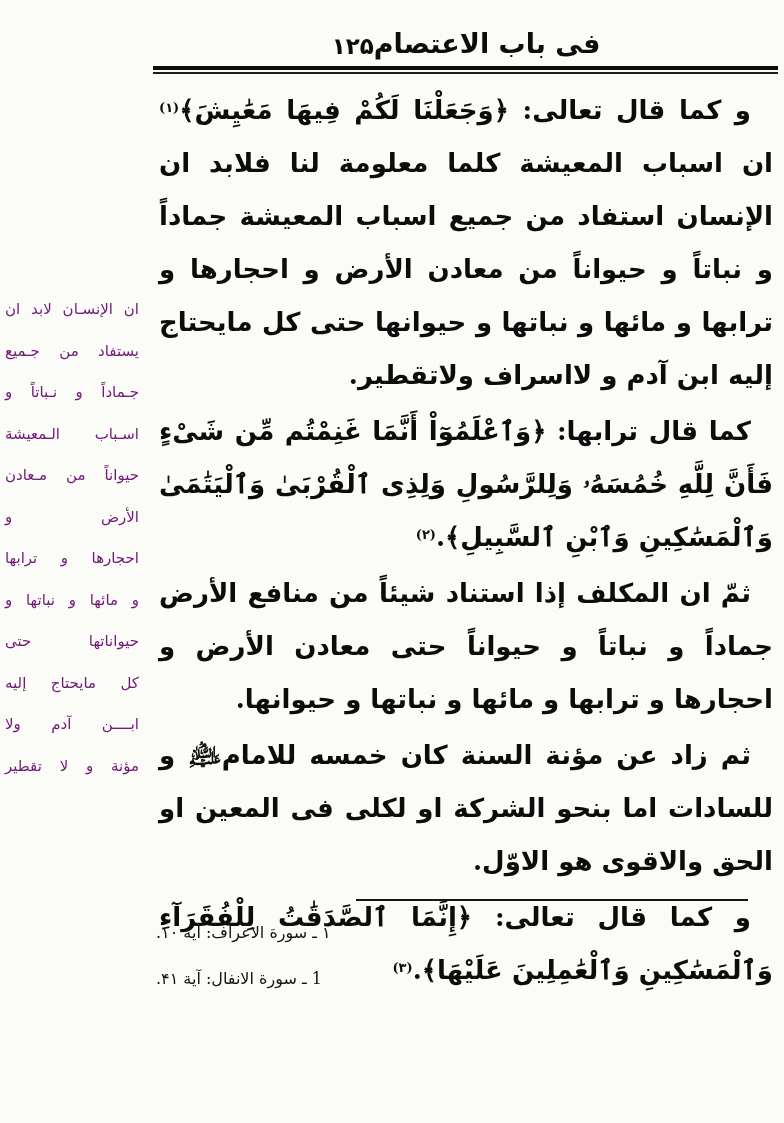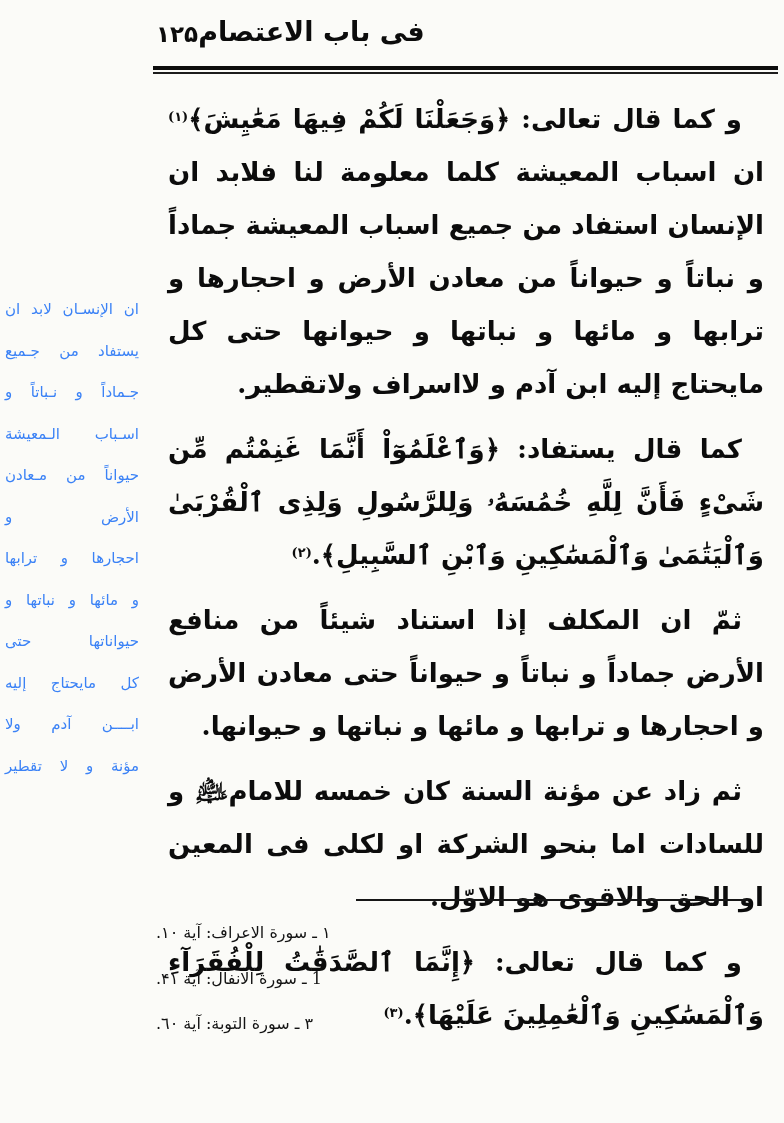--- a/index.html
+++ b/index.html
@@ -8,48 +8,48 @@
     background: #fbfbf8;
     font-family: "DejaVu Serif", "DejaVu Sans", serif;
     color: #0c0c0c;
     position: relative;
     overflow: hidden;
   }
   .page { position: absolute; inset: 0; }
 
   
   .header {
-    position: absolute; left: 156px; right: 8px; top: 16px;
-    display: flex; justify-content: flex-start; align-items: flex-end;
+    position: absolute; left: 156px; right: 8px; top: 28px;
+    display: flex; justify-content: center; align-items: flex-end;
   }
   .page-number { font-size: 23px; font-weight: bold; letter-spacing: 2px; }
   .running-head { font-size: 27px; font-weight: bold; direction: rtl; }
 
   .head-rule { position: absolute; left: 153px; right: 6px; top: 66px; }
   .head-rule .thick { height: 4px; background: #0d0d0d; }
   .head-rule .thin { height: 2px; background: #1c1c1c; margin-top: 2px; }
 
   
   .body-text {
     position: absolute; left: 156px; right: 8px; top: 81px;
     direction: rtl; text-align: justify;
     font-size: 26px; font-weight: 700; line-height: 53px;
   }
-  .para { margin: 12px; text-indent: 22px; }
+  .para { margin: 3px; text-indent: 22px; }
   .quran { font-weight: 900; }
   .fnref {
     font-size: 13px; font-weight: 700;
     position: relative; top: -0.55em; line-height: 0;
   }
 
   
   .margin-note {
     position: absolute; left: 5px; top: 289px; width: 134px;
     direction: rtl; font-size: 15px; font-weight: 400;
-    line-height: 41.5px; color: #3b82f6;
+    line-height: 41.5px; color: #701a75;
   }
   .margin-line { text-align: justify; text-align-last: justify; }
 
   
   .footnote-sep {
     position: absolute; top: 899px; right: 36px;
     width: 392px; height: 2px; background: #161616;
   }
   .footnotes {
     position: absolute; top: 910px; right: 39px; left: 156px;
@@ -68,21 +68,21 @@
     <span class="running-head">فى باب الاعتصام</span>
   </div>
 
   <div class="head-rule">
     <div class="thick"></div>
     <div class="thin"></div>
   </div>
 
   <main class="body-text">
     <p class="para"><span>و كما قال تعالى: </span><span class="quran">﴿وَجَعَلْنَا لَكُمْ فِيهَا مَعَٰيِشَ﴾</span><span class="fnref">(١)</span><span> ان اسباب المعيشة كلما معلومة لنا فلابد ان الإنسان استفاد من جميع اسباب المعيشة جماداً و نباتاً و حيواناً من معادن الأرض و احجارها و ترابها و مائها و نباتها و حيوانها حتى كل مايحتاج إليه ابن آدم و لااسراف ولاتقطير.</span></p>
-    <p class="para"><span>كما قال يستفاد: </span><span class="quran">﴿وَٱعْلَمُوٓاْ أَنَّمَا غَنِمْتُم مِّن شَىْءٍ فَأَنَّ لِلَّهِ خُمُسَهُۥ وَلِلرَّسُولِ وَلِذِى ٱلْقُرْبَىٰ وَٱلْيَتَٰمَىٰ وَٱلْمَسَٰكِينِ وَٱبْنِ ٱلسَّبِيلِ﴾.</span><span class="fnref">(٢)</span><span></span></p>
+    <p class="para"><span>كما قال ترابها: </span><span class="quran">﴿وَٱعْلَمُوٓاْ أَنَّمَا غَنِمْتُم مِّن شَىْءٍ فَأَنَّ لِلَّهِ خُمُسَهُۥ وَلِلرَّسُولِ وَلِذِى ٱلْقُرْبَىٰ وَٱلْيَتَٰمَىٰ وَٱلْمَسَٰكِينِ وَٱبْنِ ٱلسَّبِيلِ﴾.</span><span class="fnref">(٢)</span><span></span></p>
     <p class="para"><span>ثمّ ان المكلف إذا استناد شيئاً من منافع الأرض جماداً و نباتاً و حيواناً حتى معادن الأرض و احجارها و ترابها و مائها و نباتها و حيوانها.</span><span class="quran"></span><span class="fnref"></span><span></span></p>
     <p class="para"><span>ثم زاد عن مؤنة السنة كان خمسه للامام﵇ و للسادات اما بنحو الشركة او لكلى فى المعين او الحق والاقوى هو الاوّل.</span><span class="quran"></span><span class="fnref"></span><span></span></p>
     <p class="para"><span>و كما قال تعالى: </span><span class="quran">﴿إِنَّمَا ٱلصَّدَقَٰتُ لِلْفُقَرَآءِ وَٱلْمَسَٰكِينِ وَٱلْعَٰمِلِينَ عَلَيْهَا﴾.</span><span class="fnref">(٣)</span><span></span></p>
   </main>
 
   <aside class="margin-note">
     <div class="margin-line">ان الإنسـان لابد ان</div>
     <div class="margin-line">يستفاد من جـميع</div>
     <div class="margin-line">جـماداً و نـباتاً و</div>
     <div class="margin-line">اسـباب الـمعيشة</div>
@@ -94,16 +94,15 @@
     <div class="margin-line">كل مايحتاج إليه</div>
     <div class="margin-line">ابــــن آدم ولا</div>
     <div class="margin-line">مؤنة و لا تقطير</div>
   </aside>
 
   <div class="footnote-sep"></div>
 
   <footer class="footnotes">
     <div class="footnote-item">١ ـ سورة الاعراف: آية ١٠.</div>
     <div class="footnote-item">1 ـ سورة الانفال: آية ۴١.</div>
-    <div class="footnote-item">٣ ـ سورة التوبة: آية ٦٠.</div>
   </footer>
 
 </div>
 
 </body></html>

